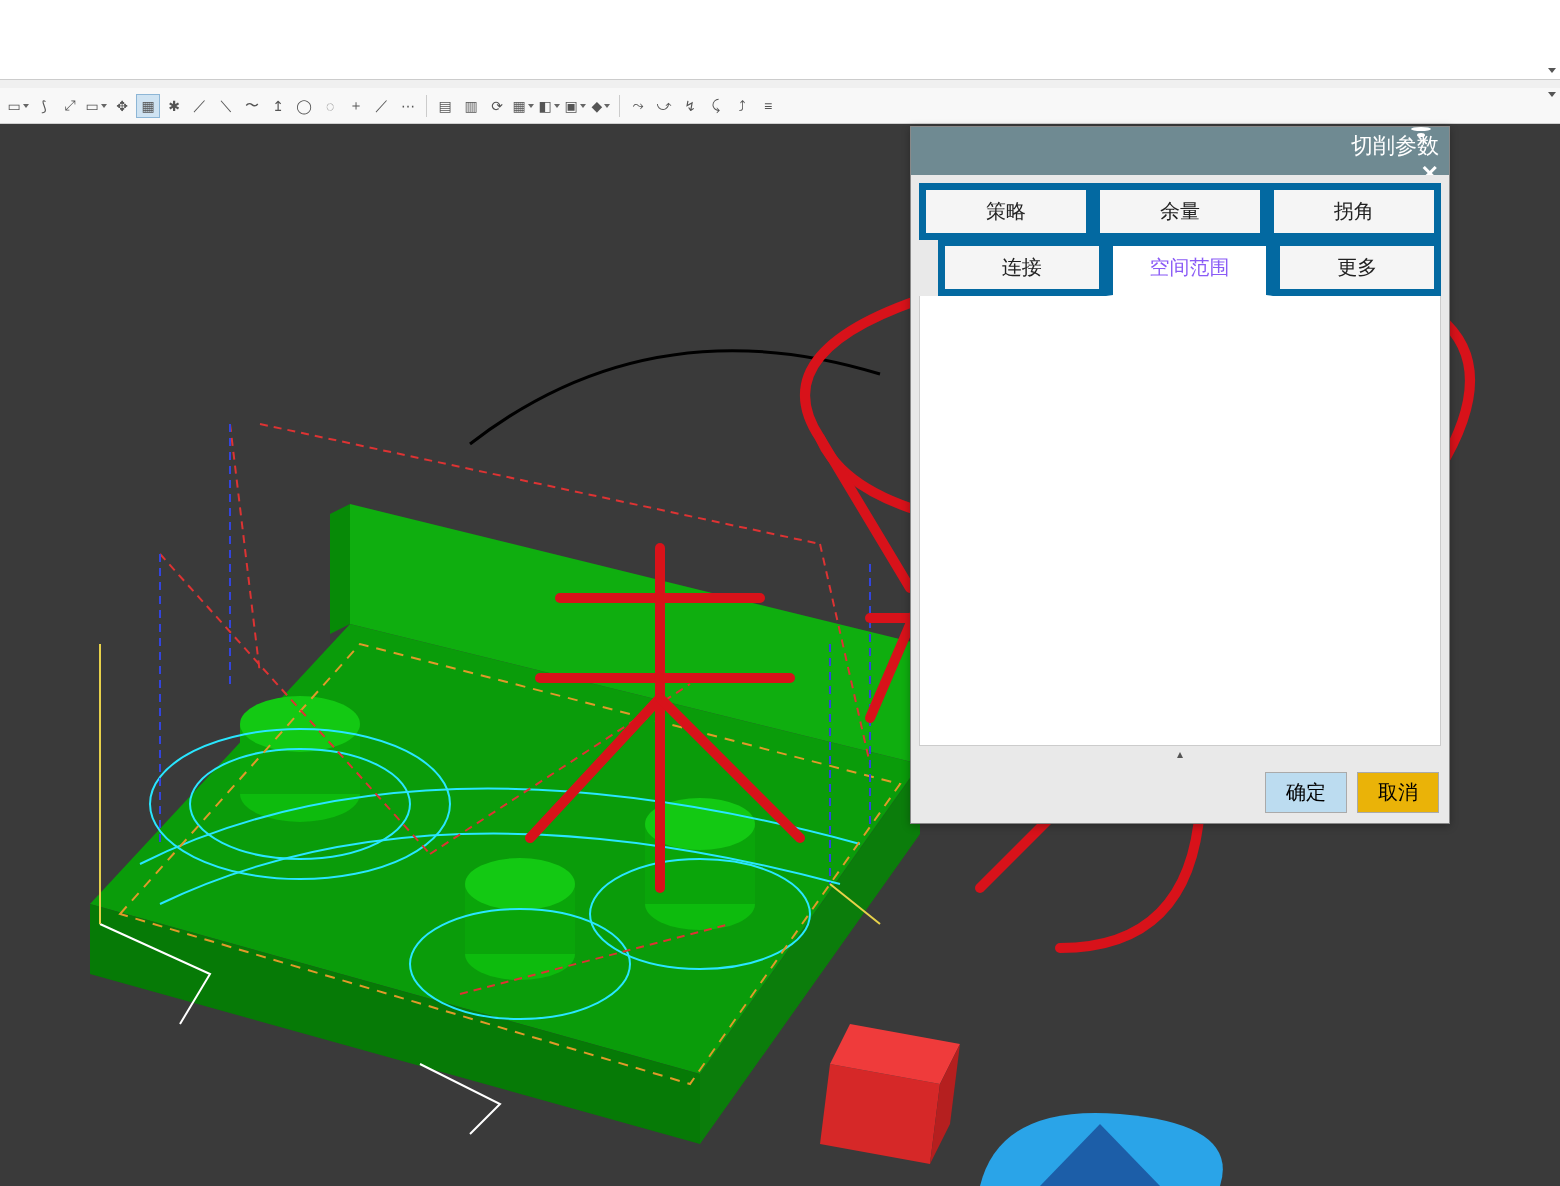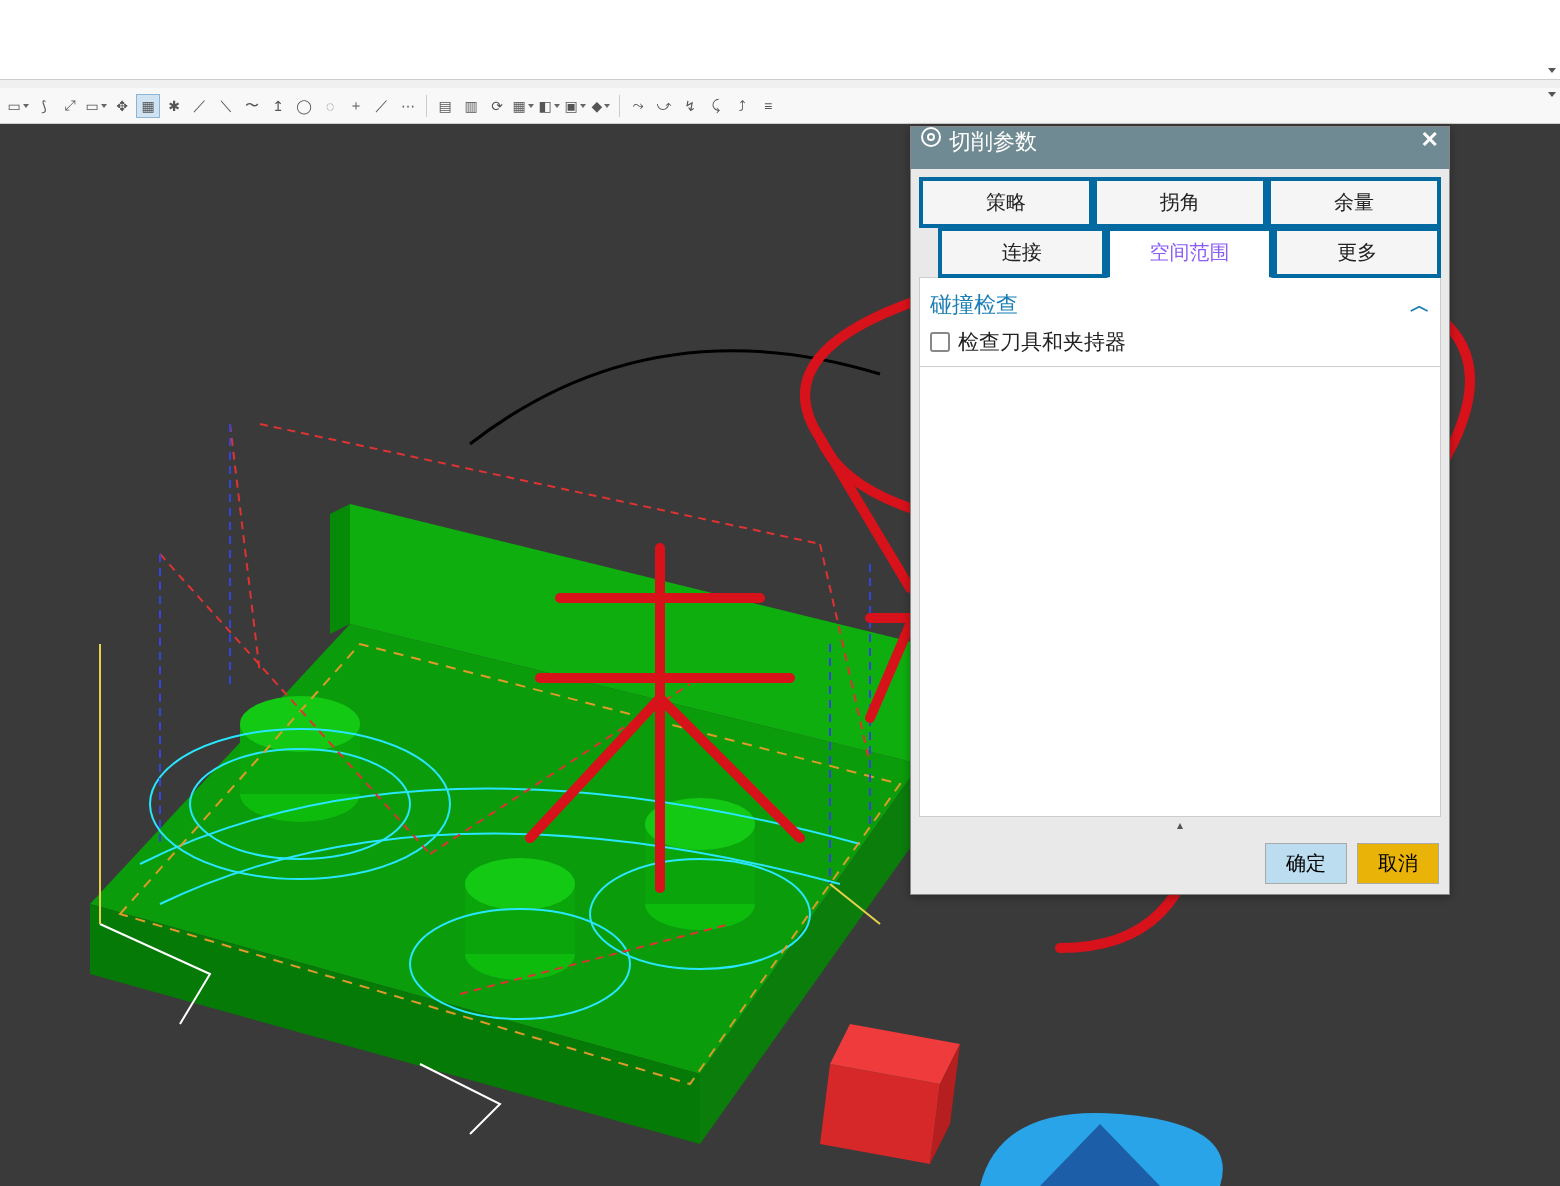--- a/index.html
+++ b/index.html
@@ -79,25 +79,26 @@
     width: 540px;
     background:#fff;
     box-shadow:0 2px 8px rgba(0,0,0,.3);
     border:1px solid #888;
     display:flex;
     flex-direction:column;
   }
   .dialog-title{
     background:#6f8a92;
     color:#fff;
-    height:42px;
+    height:48px;
     display:flex;
-    align-items:flex-start;
+    align-items:flex-end;
     padding:0 10px;
     font-size:22px;
+    flex-direction:column;
   }
   .dialog-title .gear{
     width:20px;height:20px;
     border:2px solid #fff;border-radius:50%;
     margin-right:8px;
     position:relative;
   }
   .dialog-title .gear::before{
     content:"";position:absolute;inset:4px;border:2px solid #fff;border-radius:50%;
   }
@@ -112,21 +113,21 @@
   .tabrow{
     display:flex;
     gap:0;
     margin-bottom:0;
   }
   .tabrow .tab{
     flex:1;
     text-align:center;
     padding:8px 0;
     background:#f5f5f5;
-    border:4px solid #0369a1;
+    border:7px solid #0369a1;
     font-size:20px;
     color:#222;
     cursor:pointer;
   }
   .tabrow.row2{ margin-top:-1px;margin-left:19px;}
   .tabrow .tab.active{
     background:#fff;
     color:#8b5cf6;
     border-bottom:1px solid #fff;
     position:relative;
@@ -326,37 +327,27 @@
 
 <div class="dialog">
   <div class="dialog-title">
     <span class="gear"></span>
     <span>切削参数</span>
     <span class="close">✕</span>
   </div>
   <div class="dialog-body">
     <div class="tabrow">
       <div class="tab">策略</div>
+      <div class="tab">余量</div>
       <div class="tab">拐角</div>
-      <div class="tab">余量</div>
     </div>
     <div class="tabrow row2">
       <div class="tab">连接</div>
       <div class="tab active">空间范围</div>
       <div class="tab">更多</div>
-    </div>
-    <div class="section-box">
-      <div class="section-head">
-        <span>碰撞检查</span>
-        <span class="chev">︿</span>
-      </div>
-      <label class="chk-row">
-        <span class="chk"></span>
-        <span>检查刀具和夹持器</span>
-      </label>
     </div>
     <div class="dialog-spacer"></div>
     <div class="resize-grip">▴</div>
   </div>
   <div class="dialog-footer">
     <button class="btn primary">确定</button>
     <button class="btn">取消</button>
   </div>
 </div>
 

